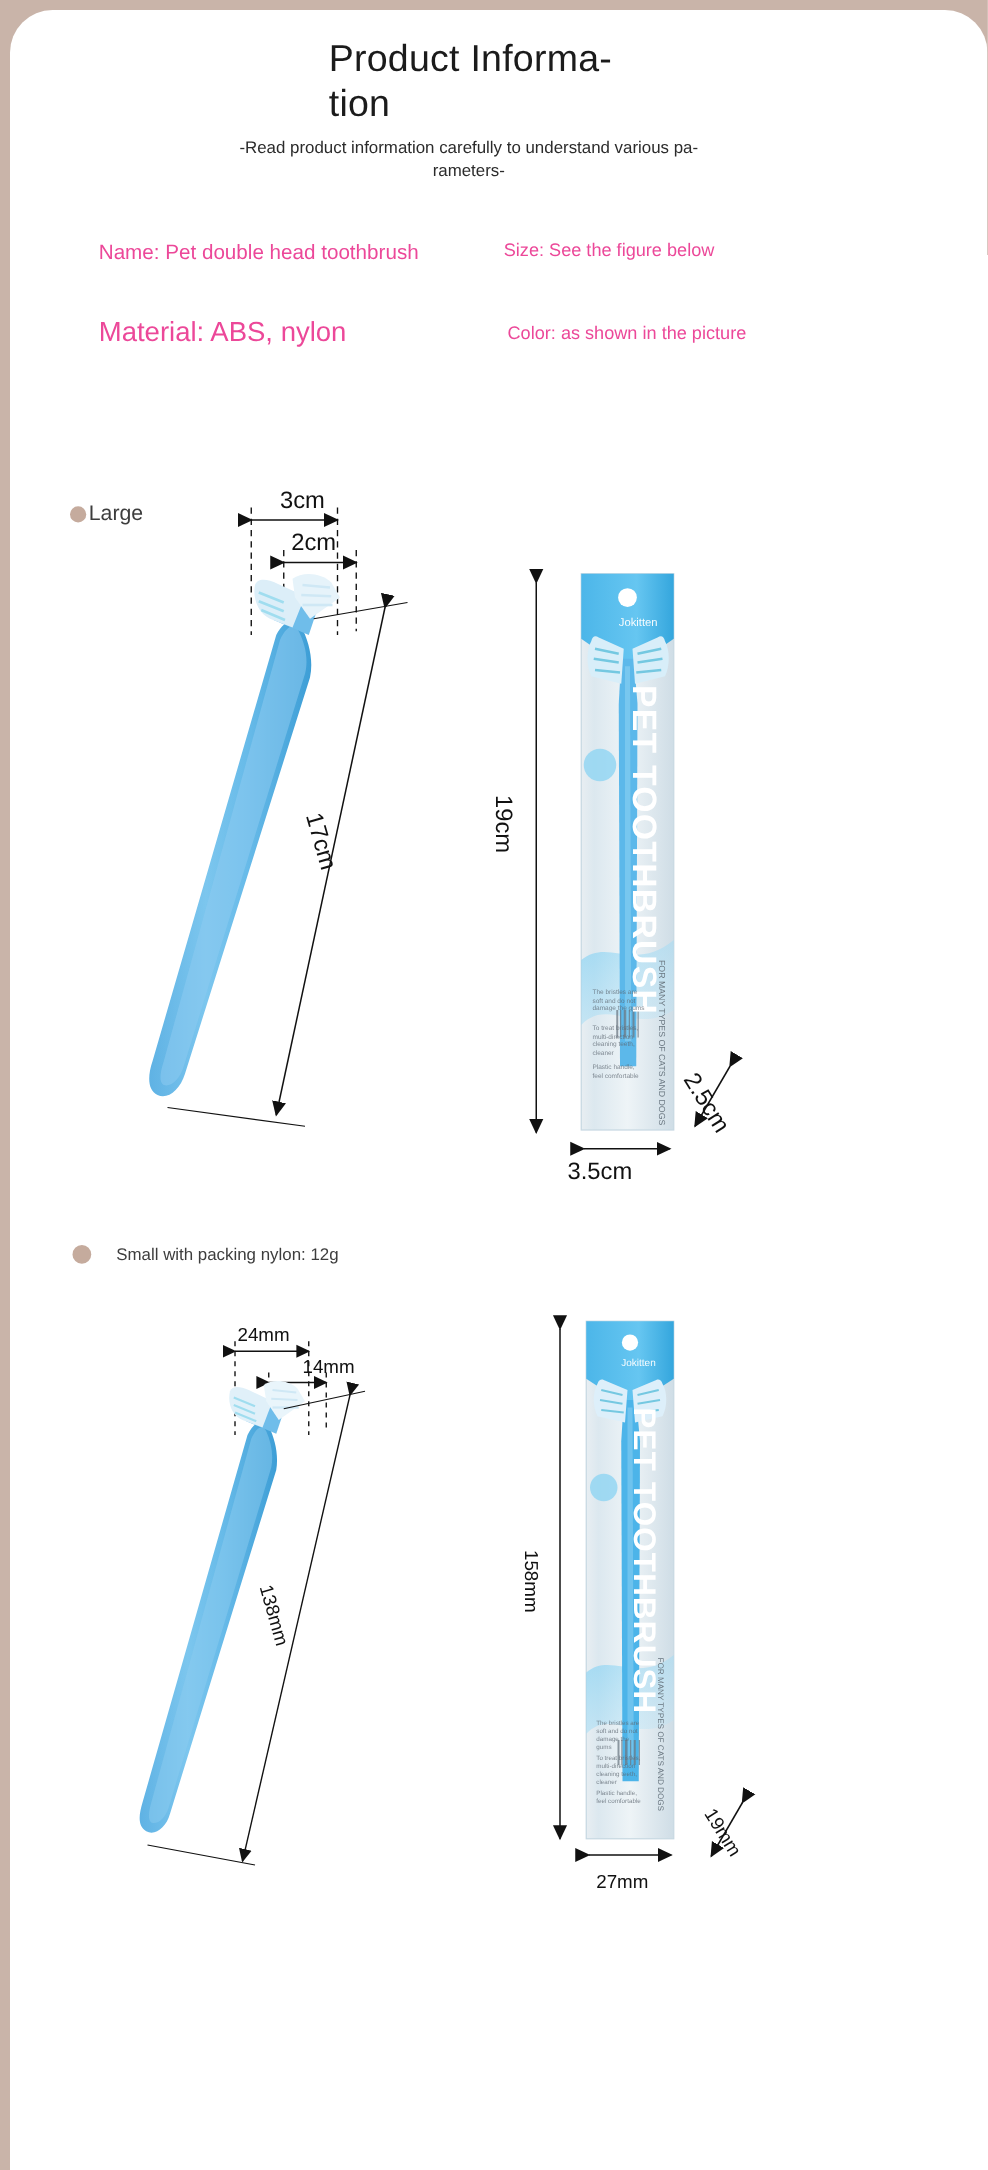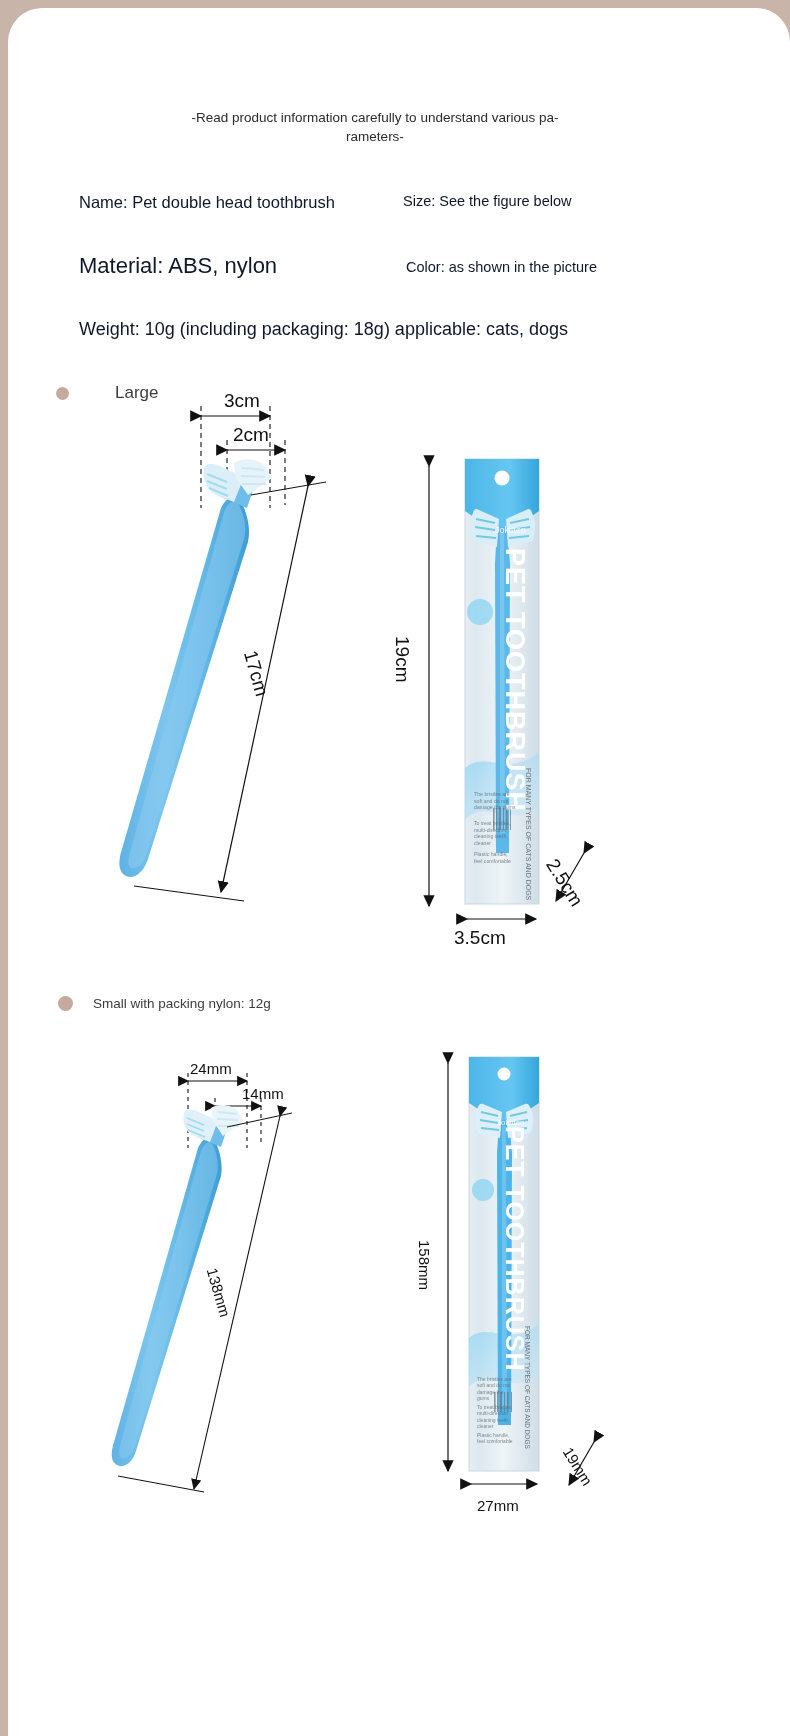--- a/index.html
+++ b/index.html
@@ -49,21 +49,21 @@
     width: 370px;
     font-size: 13.5px;
     line-height: 19px;
     color: #2b2b2b;
     text-align: center;
   }
 
   
   .spec {
     position: absolute;
-    color: #0f172a;
+    color: #ec4899;
     white-space: nowrap;
   }
   .spec-name  { left: 71px;  top: 185px; font-size: 16.5px; }
   .spec-size  { left: 395px; top: 185px; font-size: 14.5px; }
   .spec-mat   { left: 71px;  top: 245px; font-size: 22px;   }
   .spec-color { left: 398px; top: 251px; font-size: 14.5px; }
   .spec-weight{ left: 71px;  top: 311px; font-size: 18px;   }
 
   
   .sect {
@@ -75,21 +75,21 @@
     width: 13px;
     height: 13px;
     border-radius: 50%;
     background: #c5ab9d;
     flex: 0 0 auto;
   }
   .sect .lbl {
     color: #3d3d3d;
     white-space: nowrap;
   }
-  .sect-large { left: 48px; top: 375px; gap: 44px; }
+  .sect-large { left: 48px; top: 393px; }
   .sect-large .lbl { font-size: 17px; margin-left: 2px; }
   .sect-small { left: 50px; top: 988px; }
   .sect-small .dot { width: 15px; height: 15px; }
   .sect-small .lbl { font-size: 13.5px; margin-left: 20px; }
 
   
   .figlayer {
     position: absolute;
     left: 0; top: 0;
     width: 782px;
@@ -139,36 +139,35 @@
     font-weight: bold;
     letter-spacing: 1px;
     white-space: nowrap;
     transform-origin: left top;
   }
   .brandword {
     position: absolute;
     color: #ffffff;
     white-space: nowrap;
     opacity: .95;
-    margin-top: 32px;
   }
 </style>
 </head>
 <body>
 
 <div class="page">
   <div class="card">
 
+    <div class="title">Product Informa-tion</div>
     <div class="subtitle">-Read product information carefully to understand various pa-rameters-</div>
 
     <div class="spec spec-name">Name: Pet double head toothbrush</div>
     <div class="spec spec-size">Size: See the figure below</div>
     <div class="spec spec-mat">Material: ABS, nylon</div>
     <div class="spec spec-color">Color: as shown in the picture</div>
-    <div class="spec spec-weight">Weight: 10g (including packaging: 18g) applicable: cats, dogs</div>
 
     <div class="sect sect-large">
       <span class="dot"></span>
       <span class="lbl">Large</span>
     </div>
 
     <div class="sect sect-small">
       <span class="dot"></span>
       <span class="lbl">Small with packing nylon: 12g</span>
     </div>

